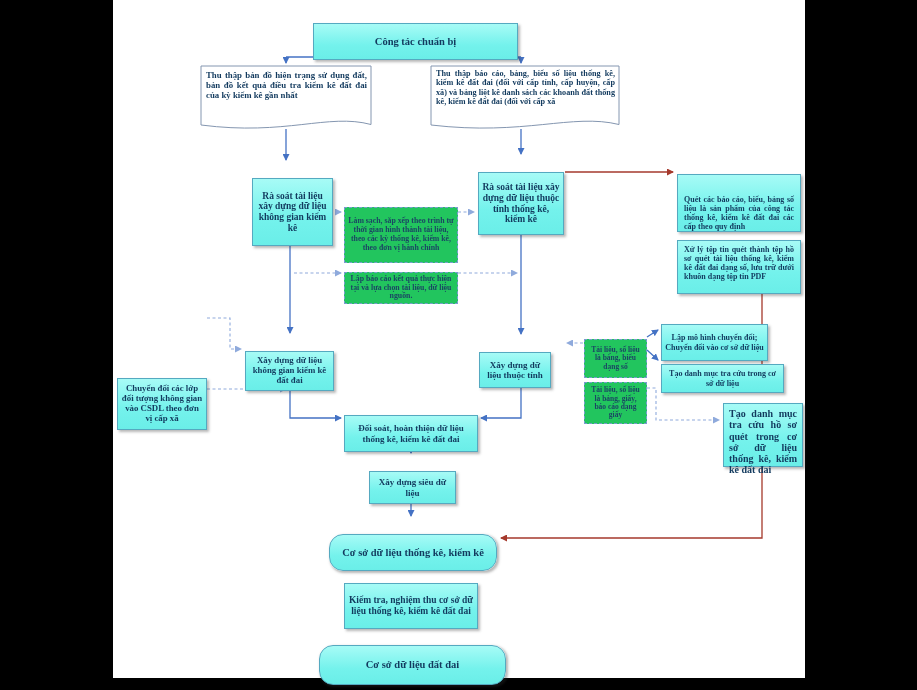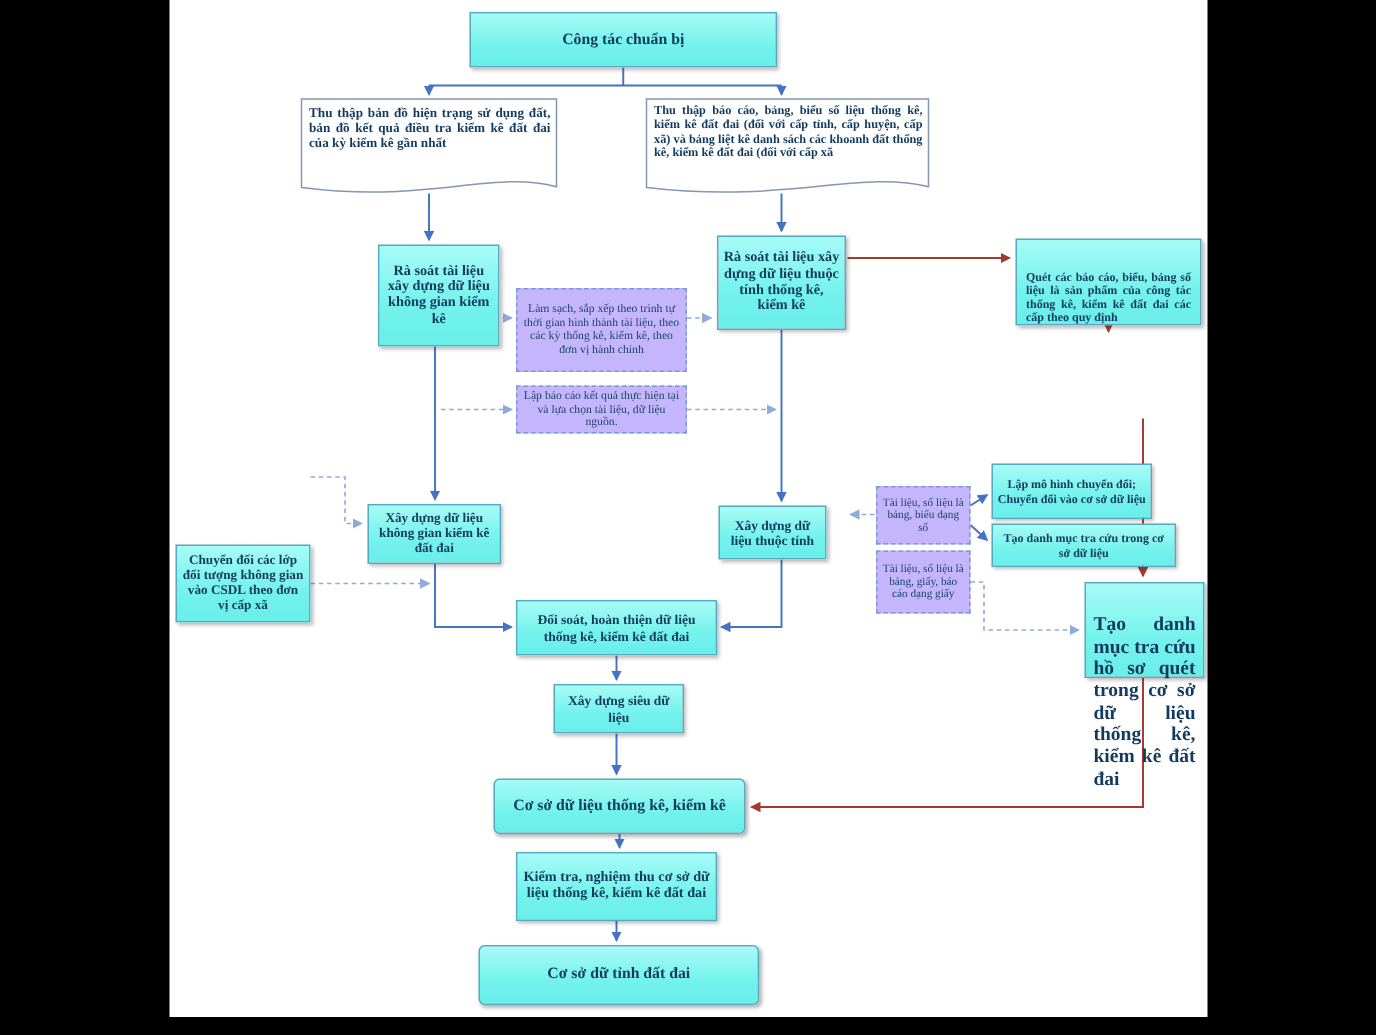--- a/index.html
+++ b/index.html
@@ -9,23 +9,23 @@
   svg.layer{position:absolute;left:0;top:0;}
   .blue{stroke:#4472c4;fill:none;stroke-width:1.3;}
   .gray{stroke:#8faadc;fill:none;stroke-width:1.1;stroke-dasharray:3 2.5;}
   .red{stroke:#a5392c;fill:none;stroke-width:1.3;}
   .docshape{fill:#ffffff;stroke:#8496b0;stroke-width:1;}
   .node{position:absolute;box-sizing:border-box;
         background:linear-gradient(180deg,#a7fbf6 0%,#74f2ec 60%,#6aeee8 100%);
         border:1px solid #55a9c0;color:#123a5e;
         display:flex;align-items:center;justify-content:center;text-align:center;
         font-weight:700;line-height:1.13;padding:2px 3px;
-        box-shadow:1.5px 1.5px 2.5px rgba(50,50,50,.35);}
-  .rounded{border-radius:4px;text-align:center;}
-  .dashed{background:#c4b5fd;border:1px dashed #7a9bd0;font-weight:400;
+        box-shadow:1.5px 1.5px 2.5px rgba(50,50,50,.35);margin-top:15px;}
+  .rounded{border-radius:14px;text-align:center;}
+  .dashed{background:#22c55e;border:1px dashed #7a9bd0;font-weight:700;
           box-shadow:none;color:#1b4564;}
   .justify{display:block;text-align:justify;}
   .doc-text{position:absolute;color:#123a5e;font-weight:700;text-align:justify;
             line-height:1.14;}
 </style>
 </head>
 <body>
 
 <div class="stage">
   <div class="paper"></div>
@@ -103,20 +103,23 @@
   </div>
 
   <div class="node dashed" style="left:344px;top:257px;width:114px;height:32px;font-size:7.8px">
     <span>Lập báo cáo kết quả thực hiện tại và lựa chọn tài liệu, dữ liệu nguồn.</span>
   </div>
 
   <div class="node justify" style="left:677px;top:159px;width:124px;height:58px;font-size:8px;padding:20px 6px">
     <span>Quét các báo cáo, biểu, bảng số liệu là sản phẩm của công tác thống kê, kiểm kê đất đai các cấp theo quy định</span>
   </div>
 
+  <div class="node justify" style="left:677px;top:225px;width:124px;height:54px;font-size:8px;padding:4px 6px">
+    <span>Xử lý tệp tin quét thành tệp hồ sơ quét tài liệu thống kê, kiểm kê đất đai dạng số, lưu trữ dưới khuôn dạng tệp tin PDF</span>
+  </div>
 
 
   <div class="node" style="left:117px;top:363px;width:90px;height:52px;font-size:8.8px">
     <span>Chuyển đổi các lớp đối tượng không gian vào CSDL theo đơn vị cấp xã</span>
   </div>
 
   <div class="node" style="left:245px;top:336px;width:89px;height:40px;font-size:8.8px">
     <span>Xây dựng dữ liệu không gian kiểm kê đất đai</span>
   </div>
 
@@ -133,36 +136,36 @@
   </div>
 
   <div class="node" style="left:661px;top:309px;width:107px;height:37px;font-size:8px">
     <span>Lập mô hình chuyển đổi; Chuyển đổi vào cơ sở dữ liệu</span>
   </div>
 
   <div class="node" style="left:661px;top:349px;width:123px;height:29px;font-size:8px">
     <span>Tạo danh mục tra cứu trong cơ sở dữ liệu</span>
   </div>
 
-  <div class="node justify" style="left:723px;top:388px;width:80px;height:64px;font-size:13px;padding:20px 5px">
+  <div class="node justify" style="left:723px;top:388px;width:80px;height:64px;font-size:10px;padding:4px 5px">
     <span>Tạo danh mục tra cứu hồ sơ quét trong cơ sở dữ liệu thống kê, kiểm kê đất đai</span>
   </div>
 
   <div class="node" style="left:344px;top:400px;width:134px;height:37px;font-size:9px">
     <span>Đối soát, hoàn thiện dữ liệu thống kê, kiểm kê đất đai</span>
   </div>
 
   <div class="node" style="left:369px;top:456px;width:87px;height:33px;font-size:9px">
     <span>Xây dựng siêu dữ liệu</span>
   </div>
 
   <div class="node rounded" style="left:329px;top:519px;width:168px;height:37px;font-size:10.5px">
     <span>Cơ sở dữ liệu thống kê, kiểm kê</span>
   </div>
 
   <div class="node" style="left:344px;top:568px;width:134px;height:46px;font-size:9.5px">
     <span>Kiểm tra, nghiệm thu cơ sở dữ liệu thống kê, kiểm kê đất đai</span>
   </div>
 
   <div class="node rounded" style="left:319px;top:630px;width:187px;height:40px;font-size:10.5px">
-    <span>Cơ sở dữ tỉnh đất đai</span>
+    <span>Cơ sở dữ liệu đất đai</span>
   </div>
 </div>
 
 </body></html>

